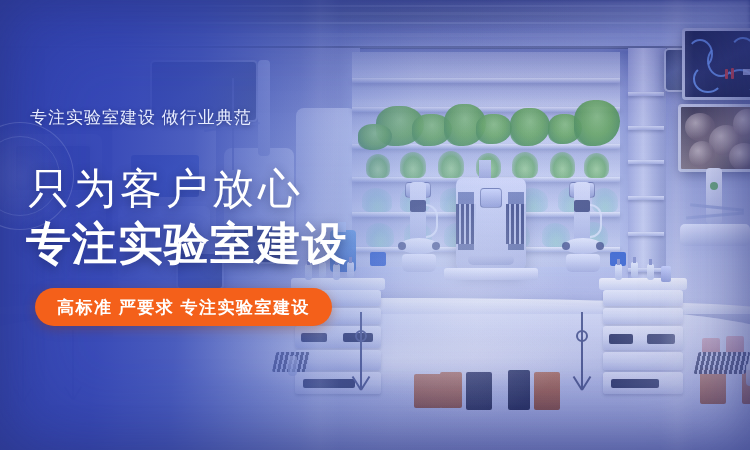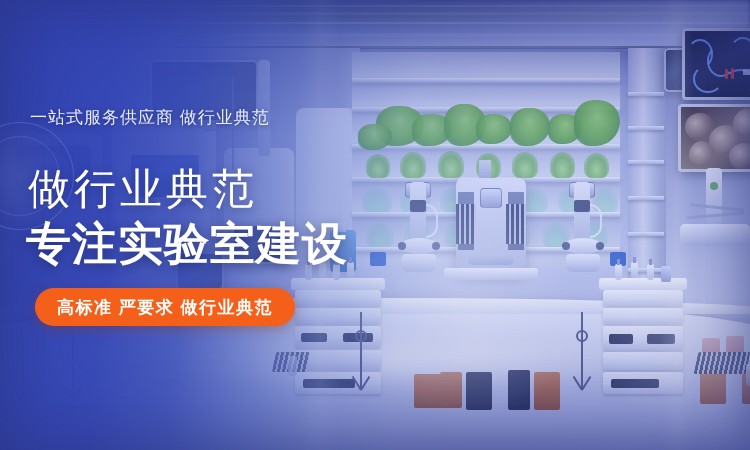--- a/index.html
+++ b/index.html
@@ -584,23 +584,23 @@
   </div>
 
   <div class="tint-cool"></div>
   <div class="tint-violet"></div>
   <div class="tint-blue"></div>
   <div class="vignette"></div>
   <div class="watermark"></div>
 
   <div class="copy">
 
-    <div class="tagline">一站式服务供应商 做行业典范</div>
-
-    <div class="headline-1">做行业典范</div>
+    <div class="tagline">专注实验室建设 做行业典范</div>
+
+    <div class="headline-1">只为客户放心</div>
 
     <div class="headline-2">专注实验室建设</div>
 
-    <button class="cta">高标准 严要求 做行业典范</button>
+    <button class="cta">高标准 严要求 专注实验室建设</button>
 
   </div>
 
 </div>
 
 </body></html>

